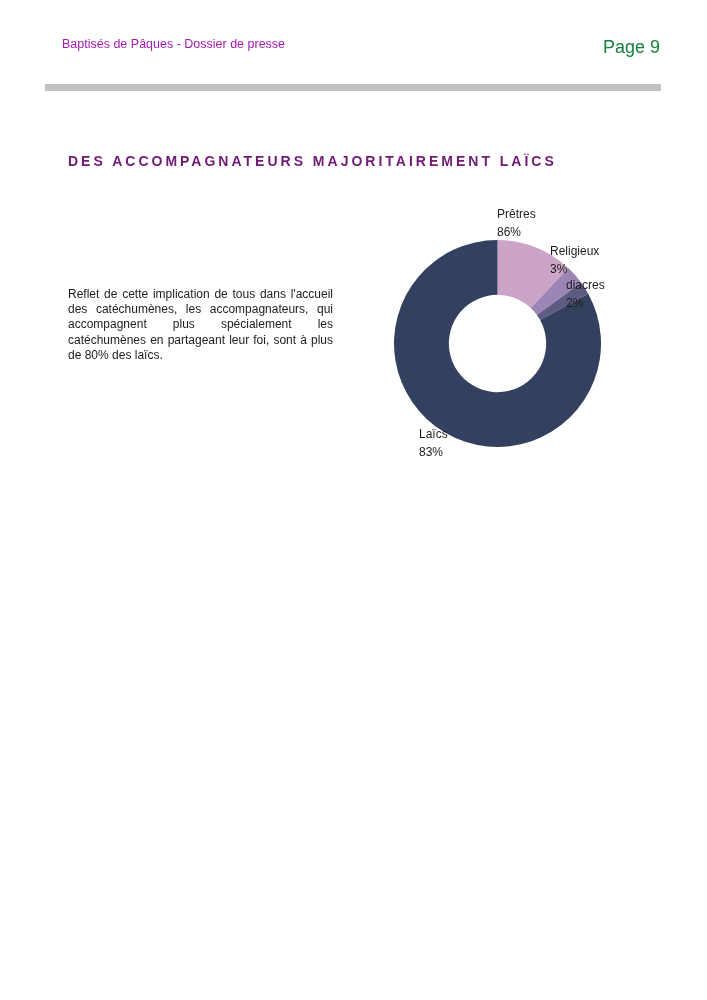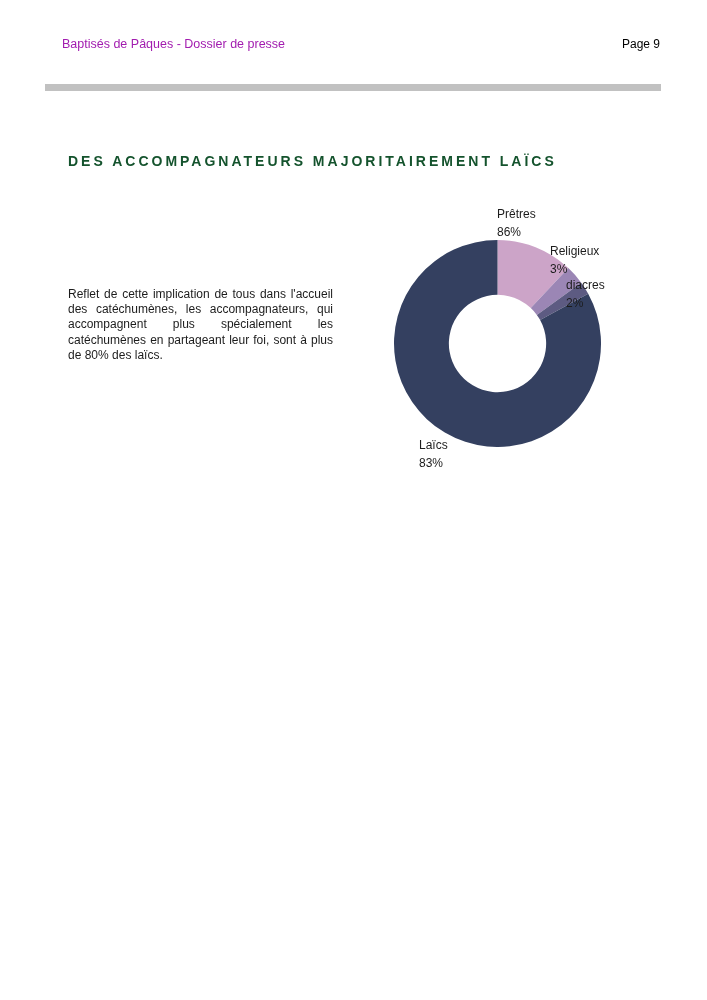--- a/index.html
+++ b/index.html
@@ -4,45 +4,45 @@
 <style>
   html,body{margin:0;padding:0;}
   body{
     width:707px;height:1000px;position:relative;background:#ffffff;
     font-family:"Liberation Sans",sans-serif;color:#1c1c1c;overflow:hidden;
   }
   .page-header-title{
     position:absolute;left:50px;top:37px;font-size:12.5px;color:#a21caf;margin-left:12px;
   }
   .page-number{
-    position:absolute;right:47px;top:37px;font-size:12px;color:#000000;margin-left:20px;
+    position:absolute;right:47px;top:37px;font-size:18px;color:#15803d;margin-left:20px;
   }
   .divider-bar{
     position:absolute;left:45px;top:84px;width:616px;height:7px;background:#c1c1c1;
   }
   .section-heading{
     position:absolute;left:68px;top:153px;margin:0;
-    font-size:14px;font-weight:700;letter-spacing:3px;color:#14532d;
+    font-size:14px;font-weight:700;letter-spacing:3px;color:#701a75;
     white-space:nowrap;
   }
   .body-paragraph{
     position:absolute;left:68px;top:287px;width:265px;margin:0;
     font-size:12px;line-height:15.2px;text-align:justify;color:#1c1c1c;
   }
   .donut-chart-svg{
     position:absolute;left:394px;top:240px;width:207px;height:207px;
   }
   .chart-label{
     position:absolute;font-size:12px;line-height:17.5px;color:#1c1c1c;
   }
   .chart-label.center{text-align:left;}
   .label-pretres{left:497px;top:206px;width:92px;}
   .label-religieux{left:550px;top:243px;width:96px;}
   .label-diacres{left:566px;top:277px;width:96px;}
-  .label-laics{left:419px;top:437px;width:80px;text-align:left;}
+  .label-laics{left:419px;top:426px;width:80px;text-align:left;}
   .label-line{display:block;}
 </style>
 </head>
 <body>
 
 <div class="page-header-title">Baptisés de Pâques - Dossier de presse</div>
 
 <div class="page-number">Page 9</div>
 
 <div class="divider-bar"></div>

